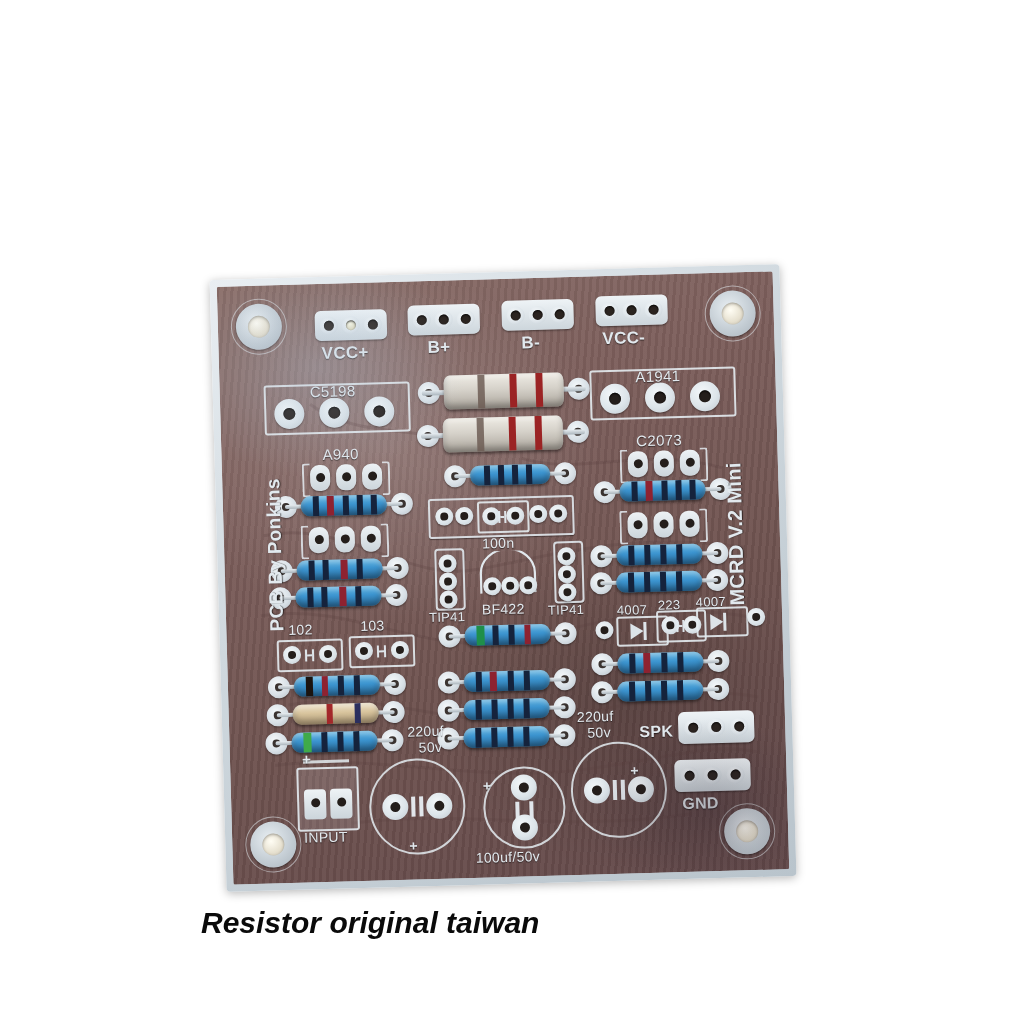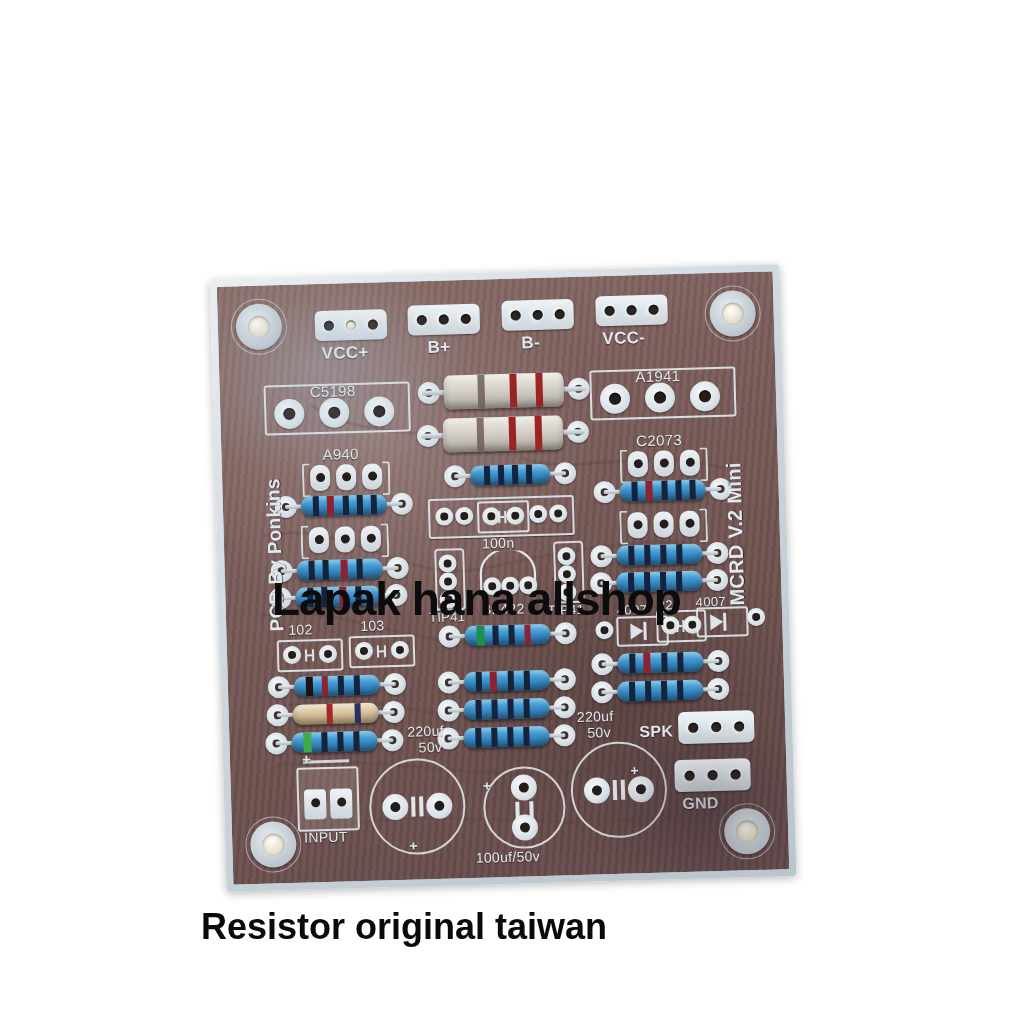--- a/index.html
+++ b/index.html
@@ -606,17 +606,16 @@
 
       <div class="silk" style="left:-24px;top:260px;width:150px;font-size:19px;font-weight:700;
             transform:rotate(-90deg);transform-origin:center;text-align:center;">PCB By Ponkins</div>
 
       <div class="silk" style="right:-40px;top:250px;width:168px;font-size:20px;font-weight:700;
             transform:rotate(-90deg);transform-origin:center;text-align:center;">MCRD V.2 Mini</div>
 
     </div>
   </div>
 
-  <div class="wm" style="left:272px;top:572px;font-size:46px;">Lapak hana allshop</div>
-
-  <div class="caption" style="left:201px;top:906px;font-size:36px;">Resistor original taiwan</div>
+
+  <div class="caption" style="left:201px;top:906px;font-size:30px;font-style:italic;">Resistor original taiwan</div>
 
 </div>
 
 </body></html>

